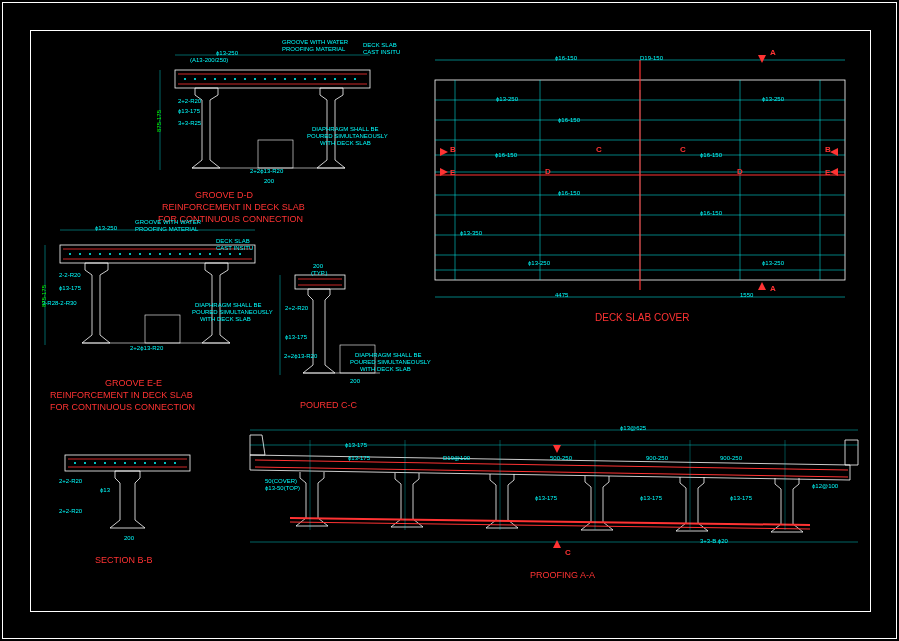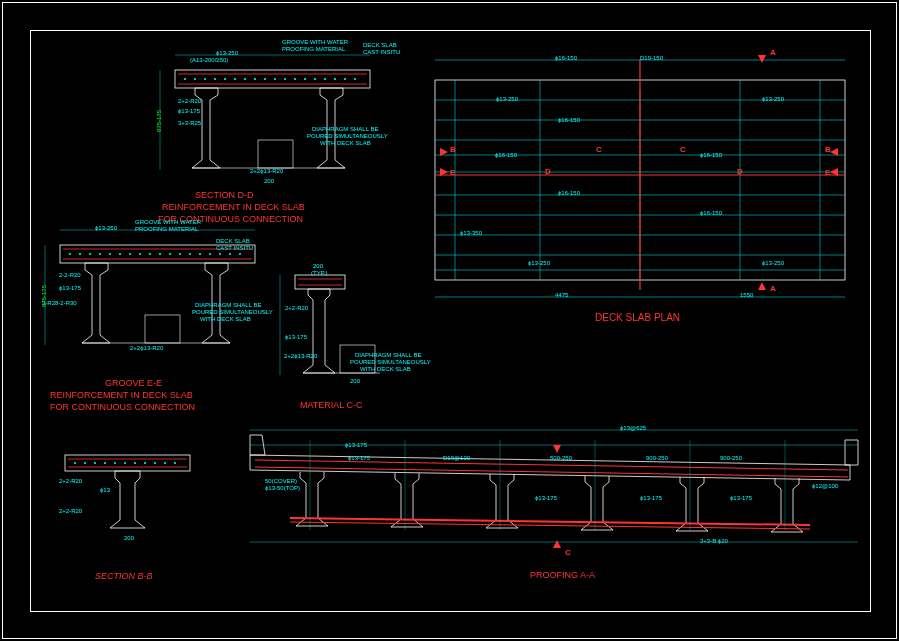--- a/index.html
+++ b/index.html
@@ -228,32 +228,32 @@
     <line x1="500" y1="440" x2="500" y2="530" stroke="#00ffff" stroke-width="0.3"></line>
     <line x1="595" y1="440" x2="595" y2="530" stroke="#00ffff" stroke-width="0.3"></line>
     <line x1="690" y1="440" x2="690" y2="530" stroke="#00ffff" stroke-width="0.3"></line>
     <line x1="785" y1="440" x2="785" y2="530" stroke="#00ffff" stroke-width="0.3"></line>
 
     <polygon points="553,548 561,548 557,540" fill="#ff3333"></polygon>
     <polygon points="553,445 561,445 557,453" fill="#ff3333"></polygon>
   </g>
 </svg>
 
-<div class="title-red" style="left:195px; top:190px;">SECTION D-D</div>
+<div class="title-red" style="left:195px; top:190px;">GROOVE D-D</div>
 <div class="title-red" style="left:162px; top:202px;">REINFORCEMENT IN DECK SLAB</div>
 <div class="title-red" style="left:158px; top:214px;">FOR CONTINUOUS CONNECTION</div>
 
 <div class="title-red" style="left:105px; top:378px;">GROOVE E-E</div>
 <div class="title-red" style="left:50px; top:390px;">REINFORCEMENT IN DECK SLAB</div>
 <div class="title-red" style="left:50px; top:402px;">FOR CONTINUOUS CONNECTION</div>
 
-<div class="title-red" style="left:300px; top:400px;">MATERIAL C-C</div>
-<div class="title-red" style="left:95px; top:571px;font-style:italic;">SECTION B-B</div>
+<div class="title-red" style="left:300px; top:400px;">POURED C-C</div>
+<div class="title-red" style="left:95px; top:555px;">SECTION B-B</div>
 <div class="title-red" style="left:530px; top:570px;">PROOFING A-A</div>
-<div class="title-red" style="left:595px; top:312px; font-size:10px;">DECK SLAB PLAN</div>
+<div class="title-red" style="left:595px; top:312px; font-size:10px;">DECK SLAB COVER</div>
 
 <div class="label-cyan" style="left:216px; top:50px;">ϕ13-250</div>
 <div class="label-cyan" style="left:282px; top:39px;">GROOVE WITH WATER</div>
 <div class="label-cyan" style="left:282px; top:46px;">PROOFING MATERIAL</div>
 <div class="label-cyan" style="left:363px; top:42px;">DECK SLAB</div>
 <div class="label-cyan" style="left:363px; top:49px;">CAST INSITU</div>
 <div class="label-cyan" style="left:178px; top:98px;">2+2-R20</div>
 <div class="label-cyan" style="left:178px; top:108px;">ϕ13-175</div>
 <div class="label-cyan" style="left:178px; top:120px;">3+3-R25</div>
 <div class="label-cyan" style="left:250px; top:168px;">2+2ϕ13-R20</div>

